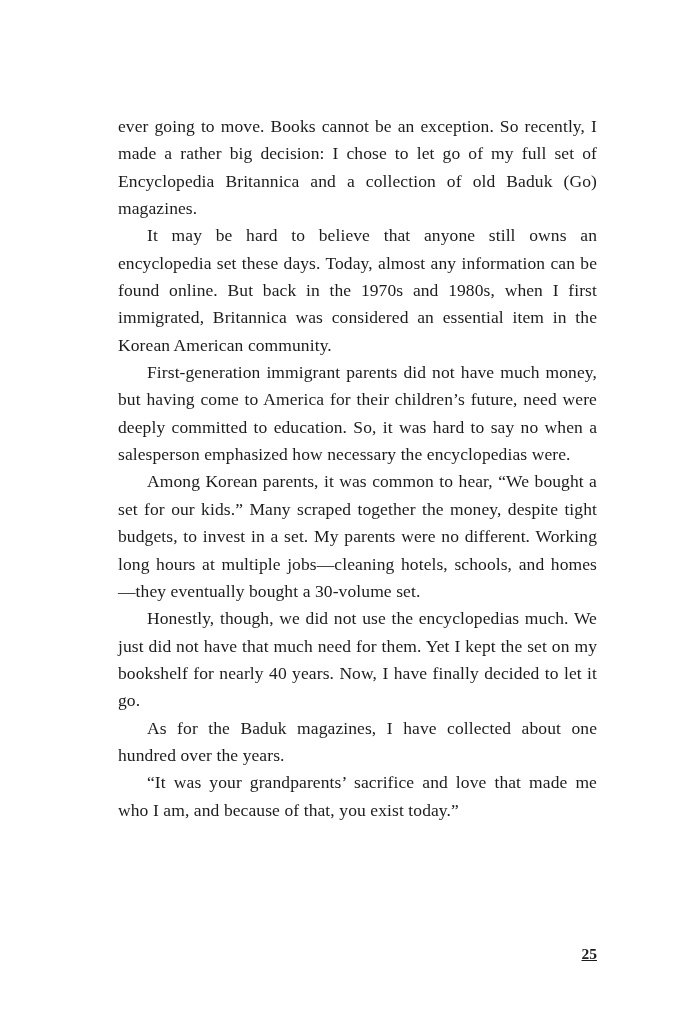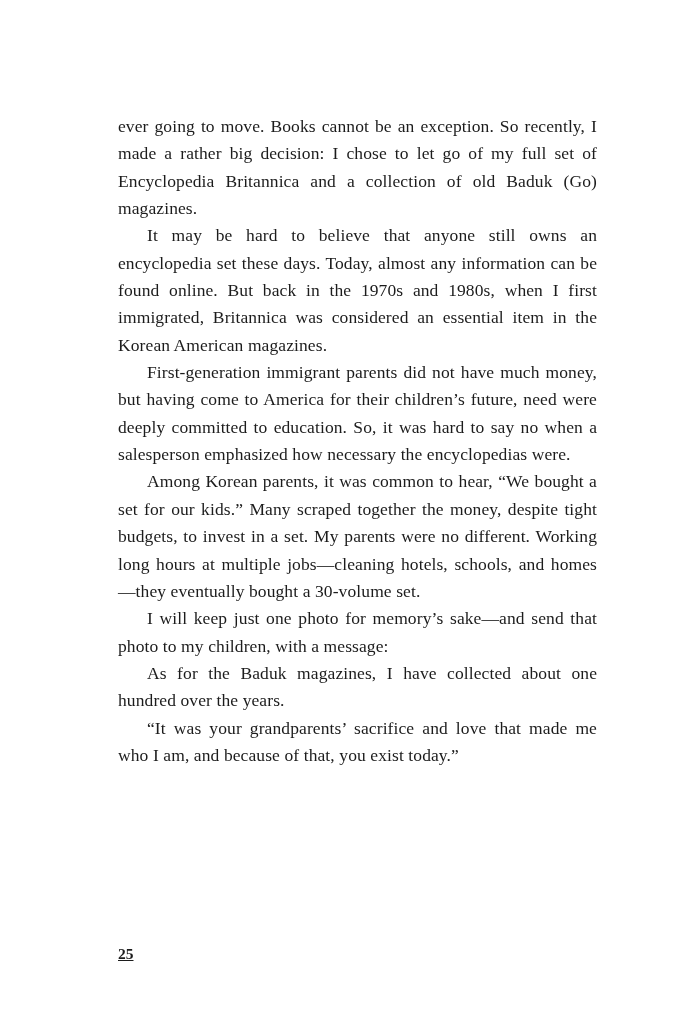--- a/index.html
+++ b/index.html
@@ -32,34 +32,35 @@
     letter-spacing: 0.1px;
   }
   .text-block p:first-child {
     text-indent: 0;
   }
   .page-number {
     position: absolute;
     left: 118px;
     top: 944px;
     width: 479px;
+    text-align: right;
     font-size: 15.5px;
     font-weight: bold;
     line-height: 20px;
     color: #1c1c1c;
     text-decoration: underline;
   }
 </style>
 </head>
 <body>
 
 <div class="page">
   <div class="text-block">
     <p>ever going to move. Books cannot be an exception. So recently, I made a rather big decision: I chose to let go of my full set of Encyclopedia Britannica and a collection of old Baduk (Go) magazines.</p>
-    <p>It may be hard to believe that anyone still owns an encyclopedia set these days. Today, almost any information can be found online. But back in the 1970s and 1980s, when I first immigrated, Britannica was considered an essential item in the Korean American magazines.</p>
+    <p>It may be hard to believe that anyone still owns an encyclopedia set these days. Today, almost any information can be found online. But back in the 1970s and 1980s, when I first immigrated, Britannica was considered an essential item in the Korean American community.</p>
     <p>First-generation immigrant parents did not have much money, but having come to America for their children’s future, need were deeply committed to education. So, it was hard to say no when a salesperson emphasized how necessary the encyclopedias were.</p>
     <p>Among Korean parents, it was common to hear, “We bought a set for our kids.” Many scraped together the money, despite tight budgets, to invest in a set. My parents were no different. Working long hours at multiple jobs—cleaning hotels, schools, and homes—they eventually bought a 30-volume set.</p>
-    <p>I will keep just one photo for memory’s sake—and send that photo to my children, with a message:</p>
+    <p>Honestly, though, we did not use the encyclopedias much. We just did not have that much need for them. Yet I kept the set on my bookshelf for nearly 40 years. Now, I have finally decided to let it go.</p>
     <p>As for the Baduk magazines, I have collected about one hundred over the years.</p>
     <p>“It was your grandparents’ sacrifice and love that made me who I am, and because of that, you exist today.”</p>
   </div>
   <div class="page-number">25</div>
 </div>
 
 </body></html>

